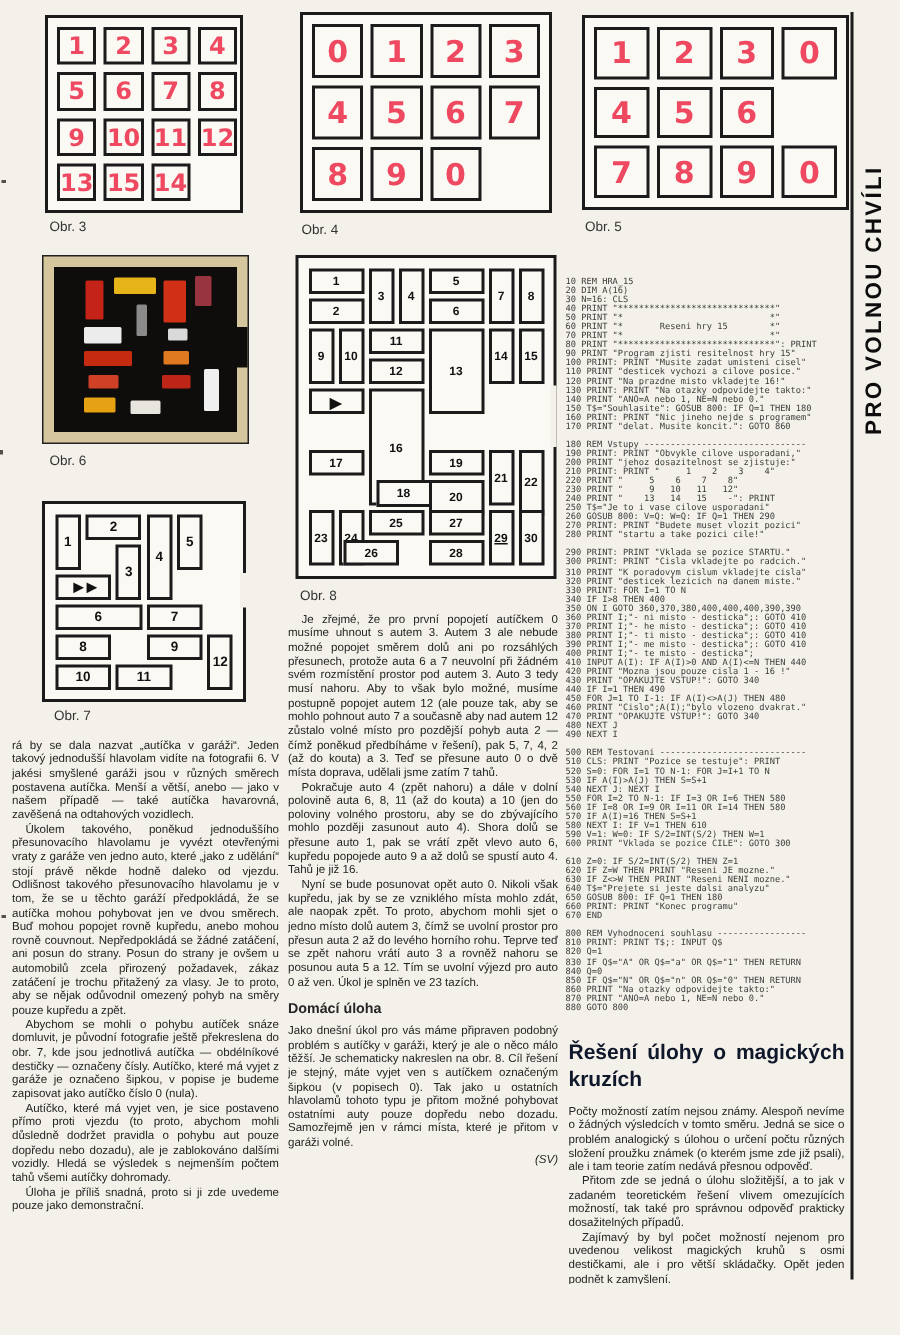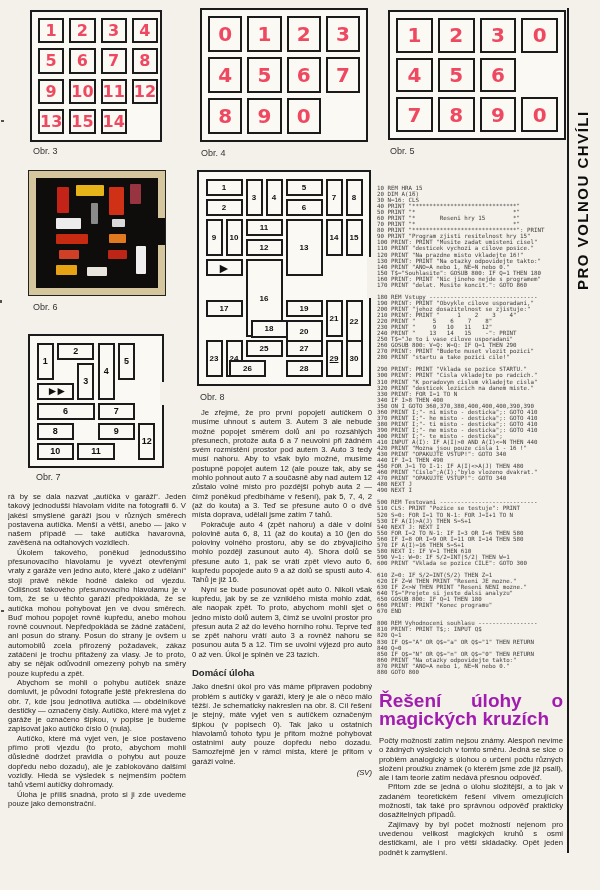--- a/index.html
+++ b/index.html
@@ -30,21 +30,21 @@
   .photo-gap{position:absolute;right:0;top:38%;width:7px;height:22%;background:#0e0d0b}
   
   .listing{position:absolute;font-family:"DejaVu Sans Mono",monospace;font-size:5.8px;
            line-height:6.05px;white-space:pre;color:#3b3b3b}
   
   .col-text{position:absolute;font-size:7.7px;line-height:9.3px;text-align:justify;color:#252525}
   .col-text p{margin:0}
   .col-text p.ind{text-indent:9px}
   .subhead{font-weight:bold;font-size:9.5px;margin:9px 0 5px 0}
   .sig{text-align:right;font-style:italic;margin-top:2px}
-  .big-head{position:absolute;font-weight:bold;font-size:19px;line-height:18px;text-align:justify;color:#a21caf}
+  .big-head{position:absolute;font-weight:bold;font-size:14px;line-height:18px;text-align:justify;color:#0f172a}
   
   .footer{position:absolute;display:flex;align-items:baseline}
   .footer .mag{font-size:11px;letter-spacing:.5px;color:#111}
   .footer .pageno{font-size:16px;font-weight:bold;margin-left:12px;color:#111}
   
   .side-rule{position:absolute;background:#1b1b1b}
   .side-title{position:absolute;writing-mode:vertical-rl;transform:rotate(180deg);
               font-weight:bold;font-size:15px;letter-spacing:1.5px;color:#0d0d0d;white-space:nowrap}
   .speck{position:absolute;background:#55504a}
 </style>

